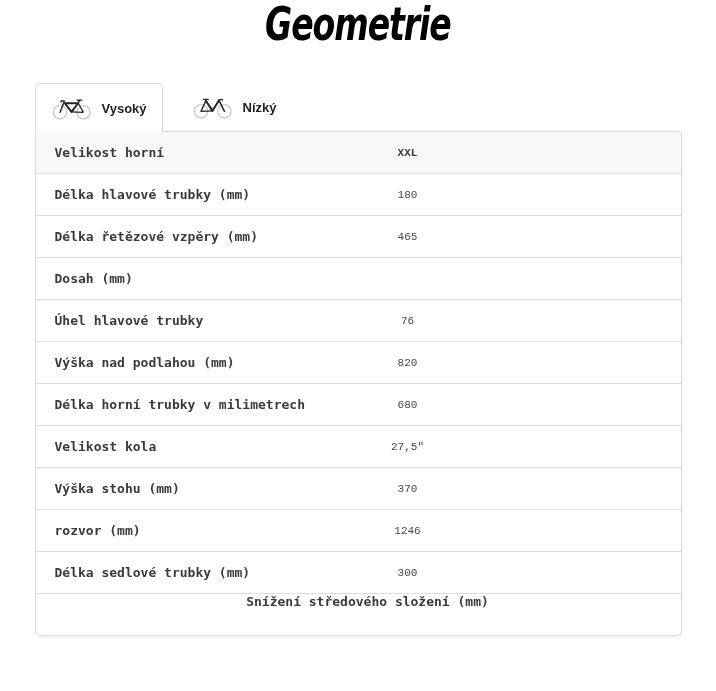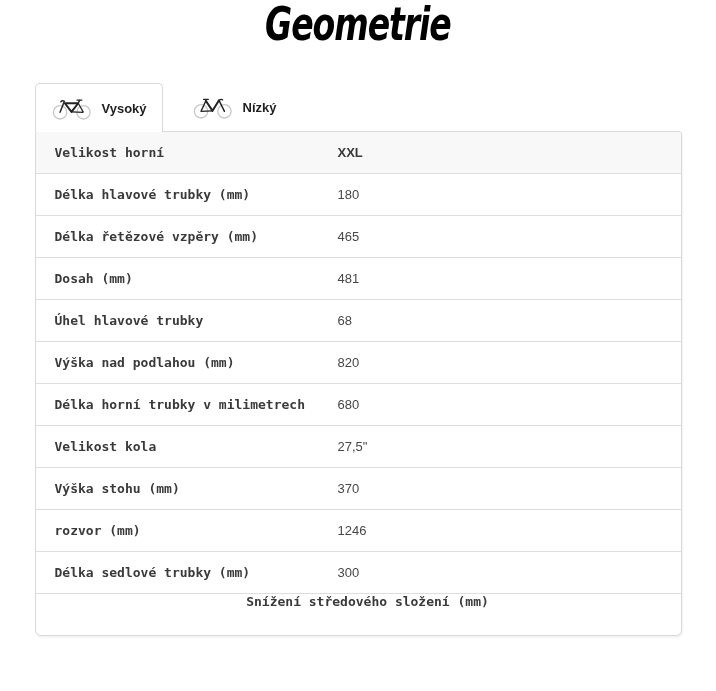--- a/index.html
+++ b/index.html
@@ -92,23 +92,24 @@
     box-sizing: border-box;
     padding-left: 19px;
     font-family: "DejaVu Sans Mono", monospace;
     font-weight: bold;
     font-size: 13px;
     color: #3a3a3a;
     white-space: nowrap;
   }
   .cell-value {
     flex: 0 0 140px;
-    font-family: Liberation Sans, sans-serif;
+    text-align: center;
+    font-family: Liberation Mono, monospace;
     font-weight: normal;
-    font-size: 13px;
+    font-size: 11px;
     color: #474747;
     white-space: nowrap;
   }
   .grow:first-child .cell-value {
     font-weight: bold;
     color: #3a3a3a;
   }
   .bike-icon {
     display: block;
   }
@@ -162,26 +163,25 @@
       <div class="cell-value">180</div>
     </div>
 
     <div class="grow">
       <div class="cell-label">Délka řetězové vzpěry (mm)</div>
       <div class="cell-value">465</div>
     </div>
 
     <div class="grow">
       <div class="cell-label">Dosah (mm)</div>
-      <div class="cell-value">481</div>
     </div>
 
     <div class="grow">
       <div class="cell-label">Úhel hlavové trubky</div>
-      <div class="cell-value">68</div>
+      <div class="cell-value">76</div>
     </div>
 
     <div class="grow">
       <div class="cell-label">Výška nad podlahou (mm)</div>
       <div class="cell-value">820</div>
     </div>
 
 
     <div class="grow">
       <div class="cell-label">Délka horní trubky v milimetrech</div>

